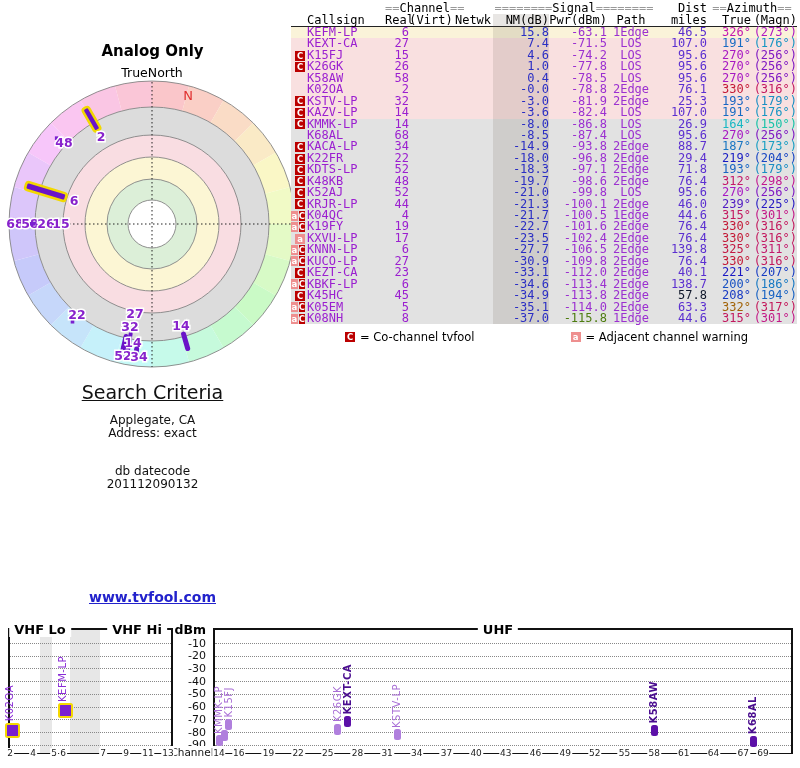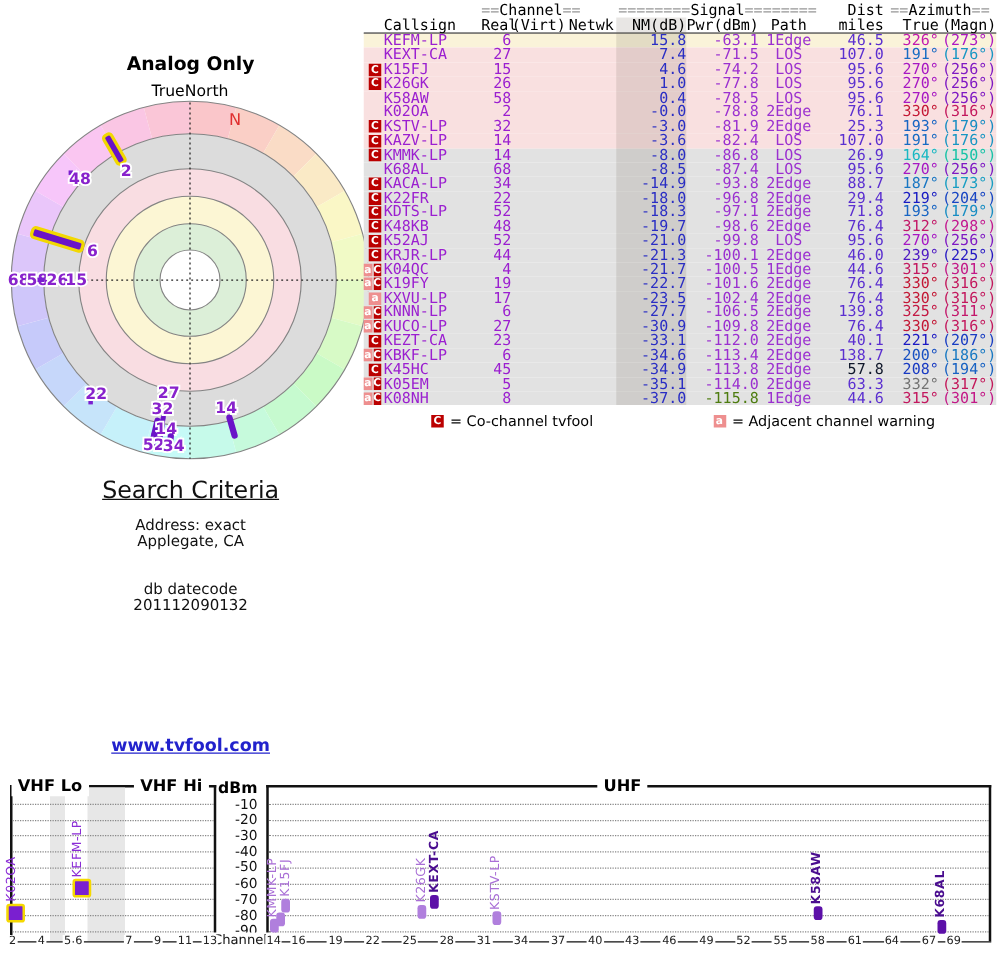--- a/index.html
+++ b/index.html
@@ -140,22 +140,22 @@
       <rect x="120.03141188095368" y="345.1424784868658" width="5" height="13" rx="2.5" fill="#6a14c8" transform="rotate(193,122.53141188095368,351.6424784868658)"></rect>
       <text x="123" y="360" text-anchor="middle" fill="#8822cc" font-size="12.5px" font-weight="bold" font-family="&quot;DejaVu Sans&quot;, sans-serif" stroke="#fff" stroke-width="3" paint-order="stroke">52</text>
       <rect x="133.6569853573308" y="346.5309997133719" width="5" height="13" rx="2.5" fill="#6a14c8" transform="rotate(187,136.1569853573308,353.0309997133719)"></rect>
       <text x="139" y="361" text-anchor="middle" fill="#8822cc" font-size="12.5px" font-weight="bold" font-family="&quot;DejaVu Sans&quot;, sans-serif" stroke="#fff" stroke-width="3" paint-order="stroke">34</text>
       <rect x="183.12775740967396" y="331.2739269044749" width="5" height="20" rx="2.5" fill="#6a14c8" transform="rotate(164,185.62775740967396,341.2739269044749)"></rect>
       <text x="181" y="330" text-anchor="middle" fill="#8822cc" font-size="12.5px" font-weight="bold" font-family="&quot;DejaVu Sans&quot;, sans-serif" stroke="#fff" stroke-width="3" paint-order="stroke">14</text>
     </svg>
 
   <div id="search">
     <div class="head">Search Criteria</div>
+    <div>Applegate, CA</div>
     <div>Address: exact</div>
-    <div>Applegate, CA</div>
     <div class="gap"></div>
     <div>db datecode</div>
     <div>201112090132</div>
   </div>
 
   <a id="site-link">www.tvfool.com</a>
 
   <div id="tbl">
     <div class="trow hdr1">
       <div></div>
@@ -541,21 +541,21 @@
             <span class="wbox wC">C</span>
           </div>
           <div class="c-call" style="color: rgb(155, 31, 208);">K05EM</div>
           <div class="c-r" style="color: rgb(155, 31, 208);">5</div>
           <div class="c-c" style="color: rgb(0, 0, 0);"></div>
           <div class="c-c" style="color: rgb(0, 0, 0);"></div>
           <div class="c-r nm-cell" style="color: rgb(42, 46, 196);">-35.1</div>
           <div class="c-r" style="color: rgb(155, 48, 208);">-114.0</div>
           <div class="c-c" style="color: rgb(155, 48, 208);">2Edge</div>
           <div class="c-r" style="color: rgb(91, 47, 208);">63.3</div>
-          <div class="c-r" style="color: #737373;">332°</div>
+          <div class="c-r" style="color: #a16207;">332°</div>
           <div class="c-r" style="color: rgb(195, 24, 90);">(317°)</div>
         </div>
         <div class="trow bg-gray">
           <div class="warn-cell">
             <span class="wbox wa">a</span>
             <span class="wbox wC">C</span>
           </div>
           <div class="c-call" style="color: rgb(155, 31, 208);">K08NH</div>
           <div class="c-r" style="color: rgb(155, 31, 208);">8</div>
           <div class="c-c" style="color: rgb(0, 0, 0);"></div>

